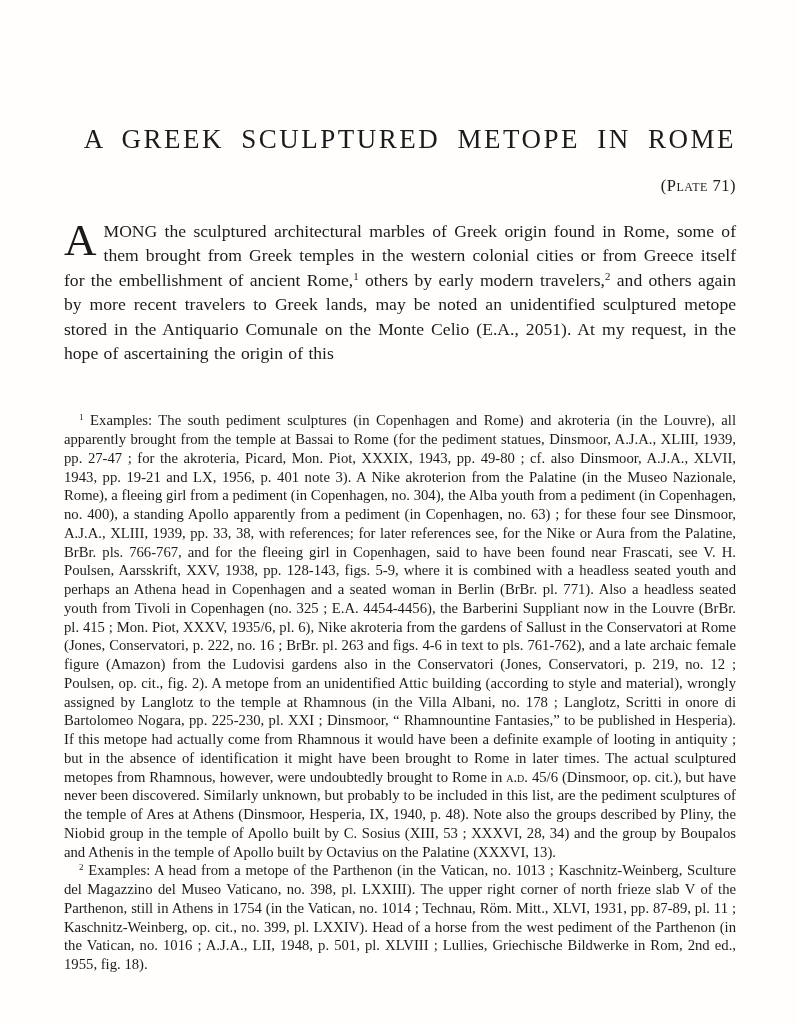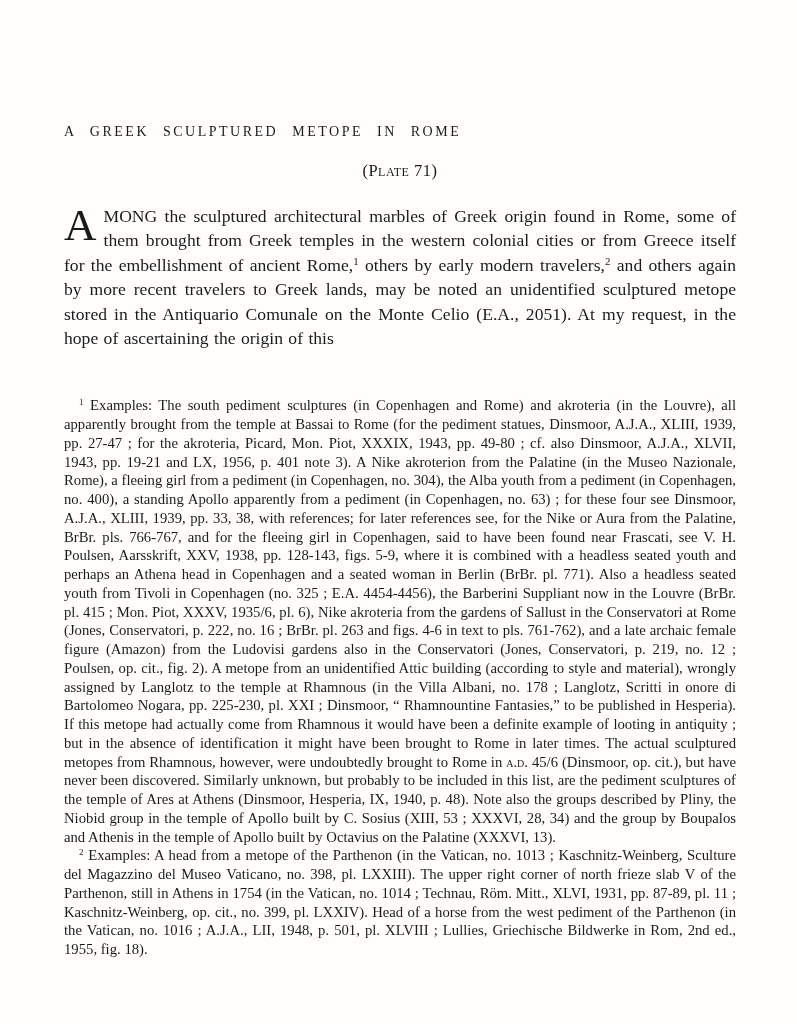--- a/index.html
+++ b/index.html
@@ -14,30 +14,30 @@
     margin: 0 auto;
     background: #fffefd;
     color: #1b1b1b;
     font-family: "Liberation Serif", "DejaVu Serif", serif;
     box-sizing: border-box;
     padding: 124px 61px 0 64px;
     overflow: hidden;
   }
   .article-title {
     margin: 0;
-    text-align: left;
-    font-size: 14px;
+    text-align: right;
+    font-size: 27px;
     font-weight: normal;
     letter-spacing: 2.5px;
     word-spacing: 8px;
     white-space: nowrap;
   }
   .plate-ref {
     margin-top: 21px;
-    text-align: center;
+    text-align: right;
     font-size: 16.5px;
     letter-spacing: 0.5px;
   }
   .body-par {
     margin-top: 23px;
     font-size: 17.6px;
     line-height: 24.4px;
     text-align: justify;
     word-spacing: 1px;
   }

